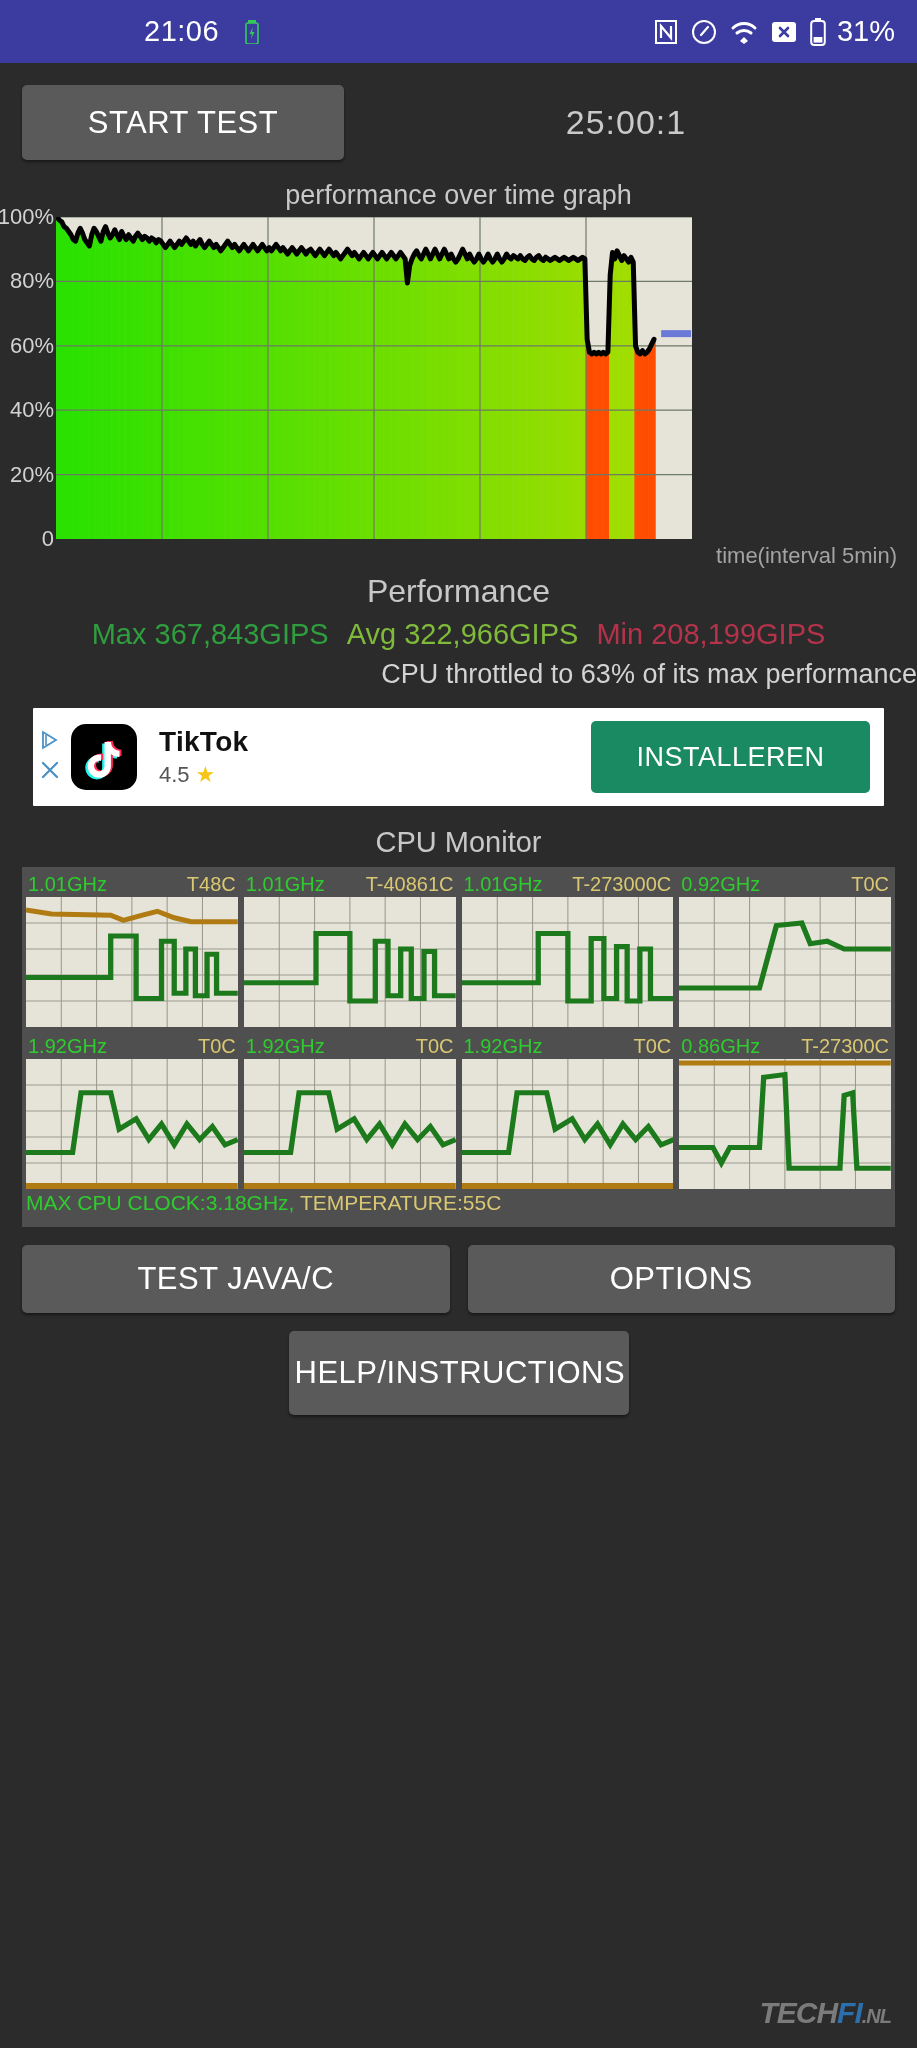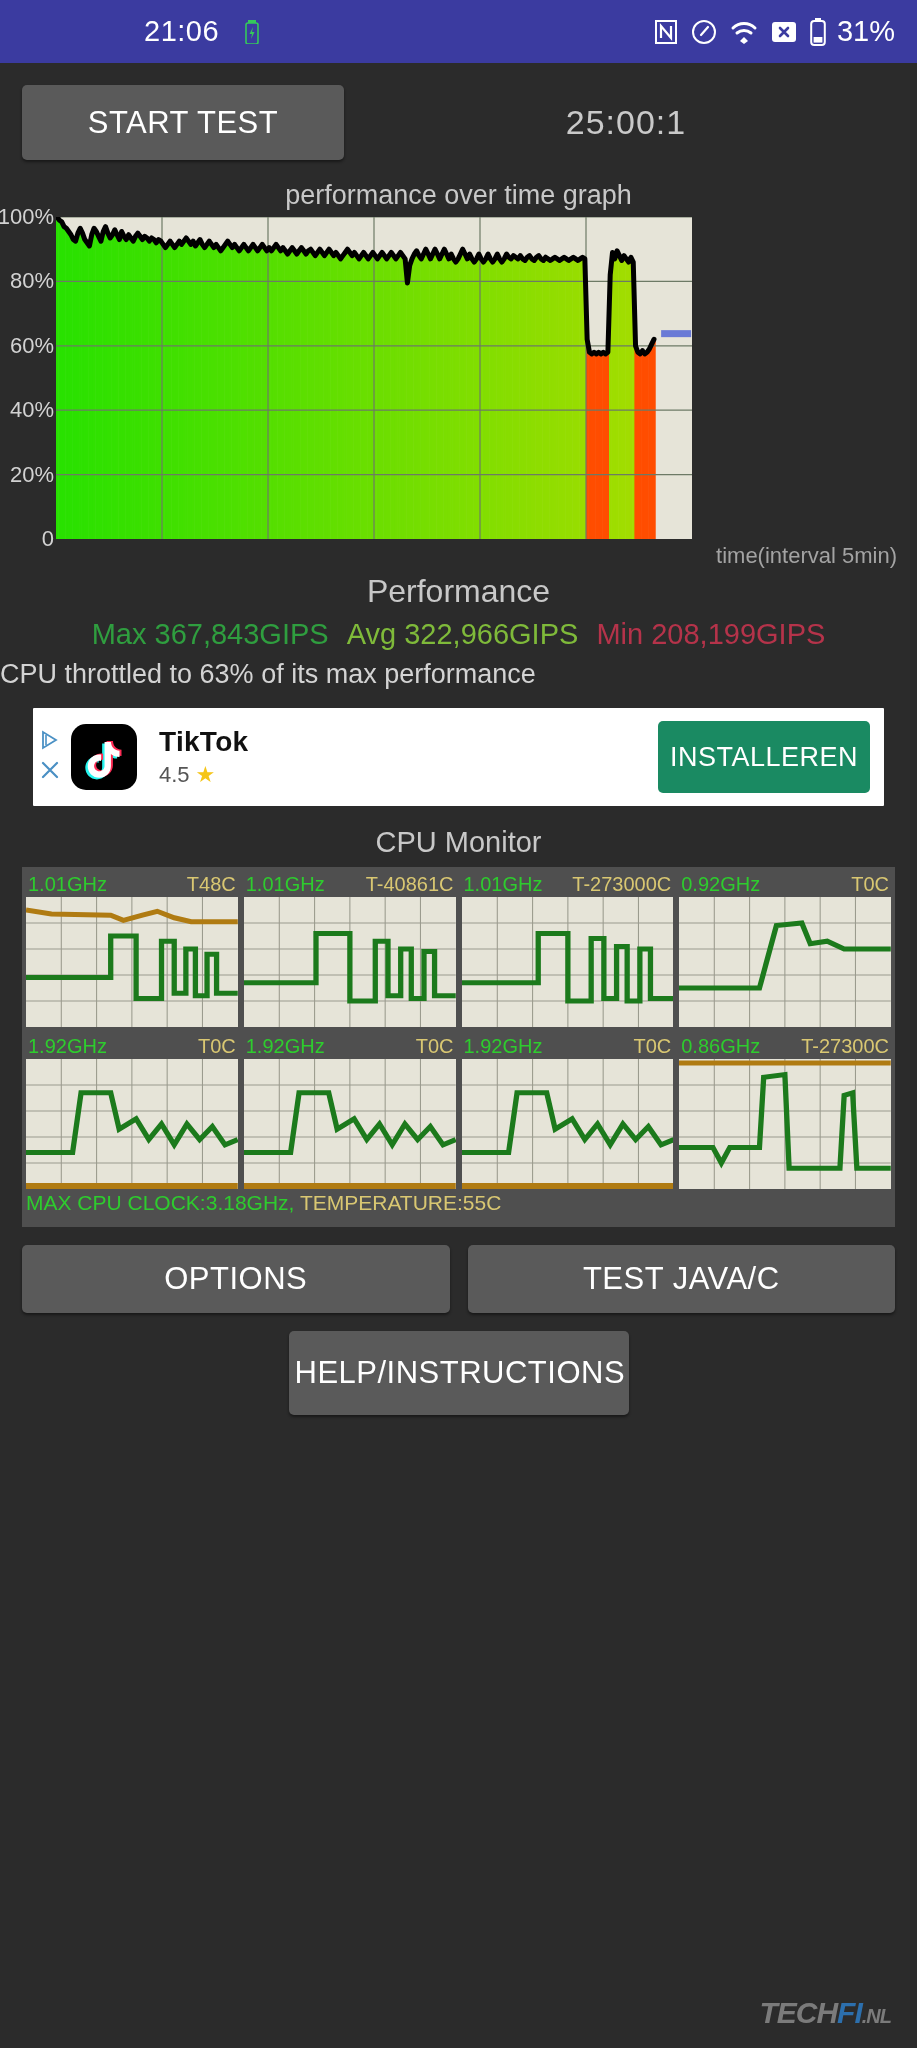--- a/index.html
+++ b/index.html
@@ -76,21 +76,21 @@
   
   .perf-title{
     text-align:center;color:#c8c8c8;font-size:32px;margin-top:26px;
   }
   .perf-stats{
     text-align:center;font-size:29px;margin-top:8px;
     white-space:nowrap;
   }
   .perf-stats span{margin:0 5px;}
   .perf-note{
-    text-align:left;color:#d3d3d3;font-size:27px;margin-top:8px;
+    text-align:right;color:#d3d3d3;font-size:27px;margin-top:8px;padding-left:21px;
   }
 
   
   .ad{
     margin:18px 33px 0 33px;
     height:98px;background:#fff;
     display:flex;align-items:center;
     position:relative;
     border-radius:1px;
   }
@@ -105,21 +105,21 @@
     position:relative;flex-shrink:0;
   }
   .ad-text{margin-left:22px;}
   .ad-name{font-size:28px;color:#111;font-weight:bold;letter-spacing:.3px;}
   .ad-rating{font-size:22px;color:#555;margin-top:4px;display:flex;align-items:center;gap:6px;}
   .ad-star{color:#f5c518;font-size:22px;}
   .ad-install{
     margin-left:auto;margin-right:14px;
     background:#1a8a62;color:#fff;
     border:none;border-radius:5px;
-    height:72px;width:212px;
+    height:72px;width:279px;
     font-size:27px;font-family:"Liberation Sans", sans-serif;
     letter-spacing:.5px;cursor:pointer;
   }
 
   
   .cpum-title{text-align:center;color:#c8c8c8;font-size:29px;margin-top:20px;}
   .cpum{
     margin:8px 22px 0 22px;
     background:#4f4f4f;
     padding:4px 0 9px 0;
@@ -701,20 +701,20 @@
         </div>
       </div>
     </div>
   <div class="cpum-foot">
     <span class="foot-clock">MAX CPU CLOCK:3.18GHz,</span>
     <span class="foot-temp">TEMPERATURE:55C</span>
   </div>
 </div>
 
 <div class="btnrow">
+  <button class="btn btn-wide">TEST JAVA/C</button>
   <button class="btn btn-wide">OPTIONS</button>
-  <button class="btn btn-wide">TEST JAVA/C</button>
 </div>
 <button class="btn btn-help">HELP/INSTRUCTIONS</button>
 
 <div class="watermark">
   <span class="wm-tech">TECH</span><span class="wm-fi">FI</span><span class="wm-nl">.NL</span>
 </div>
 
 </body></html>

